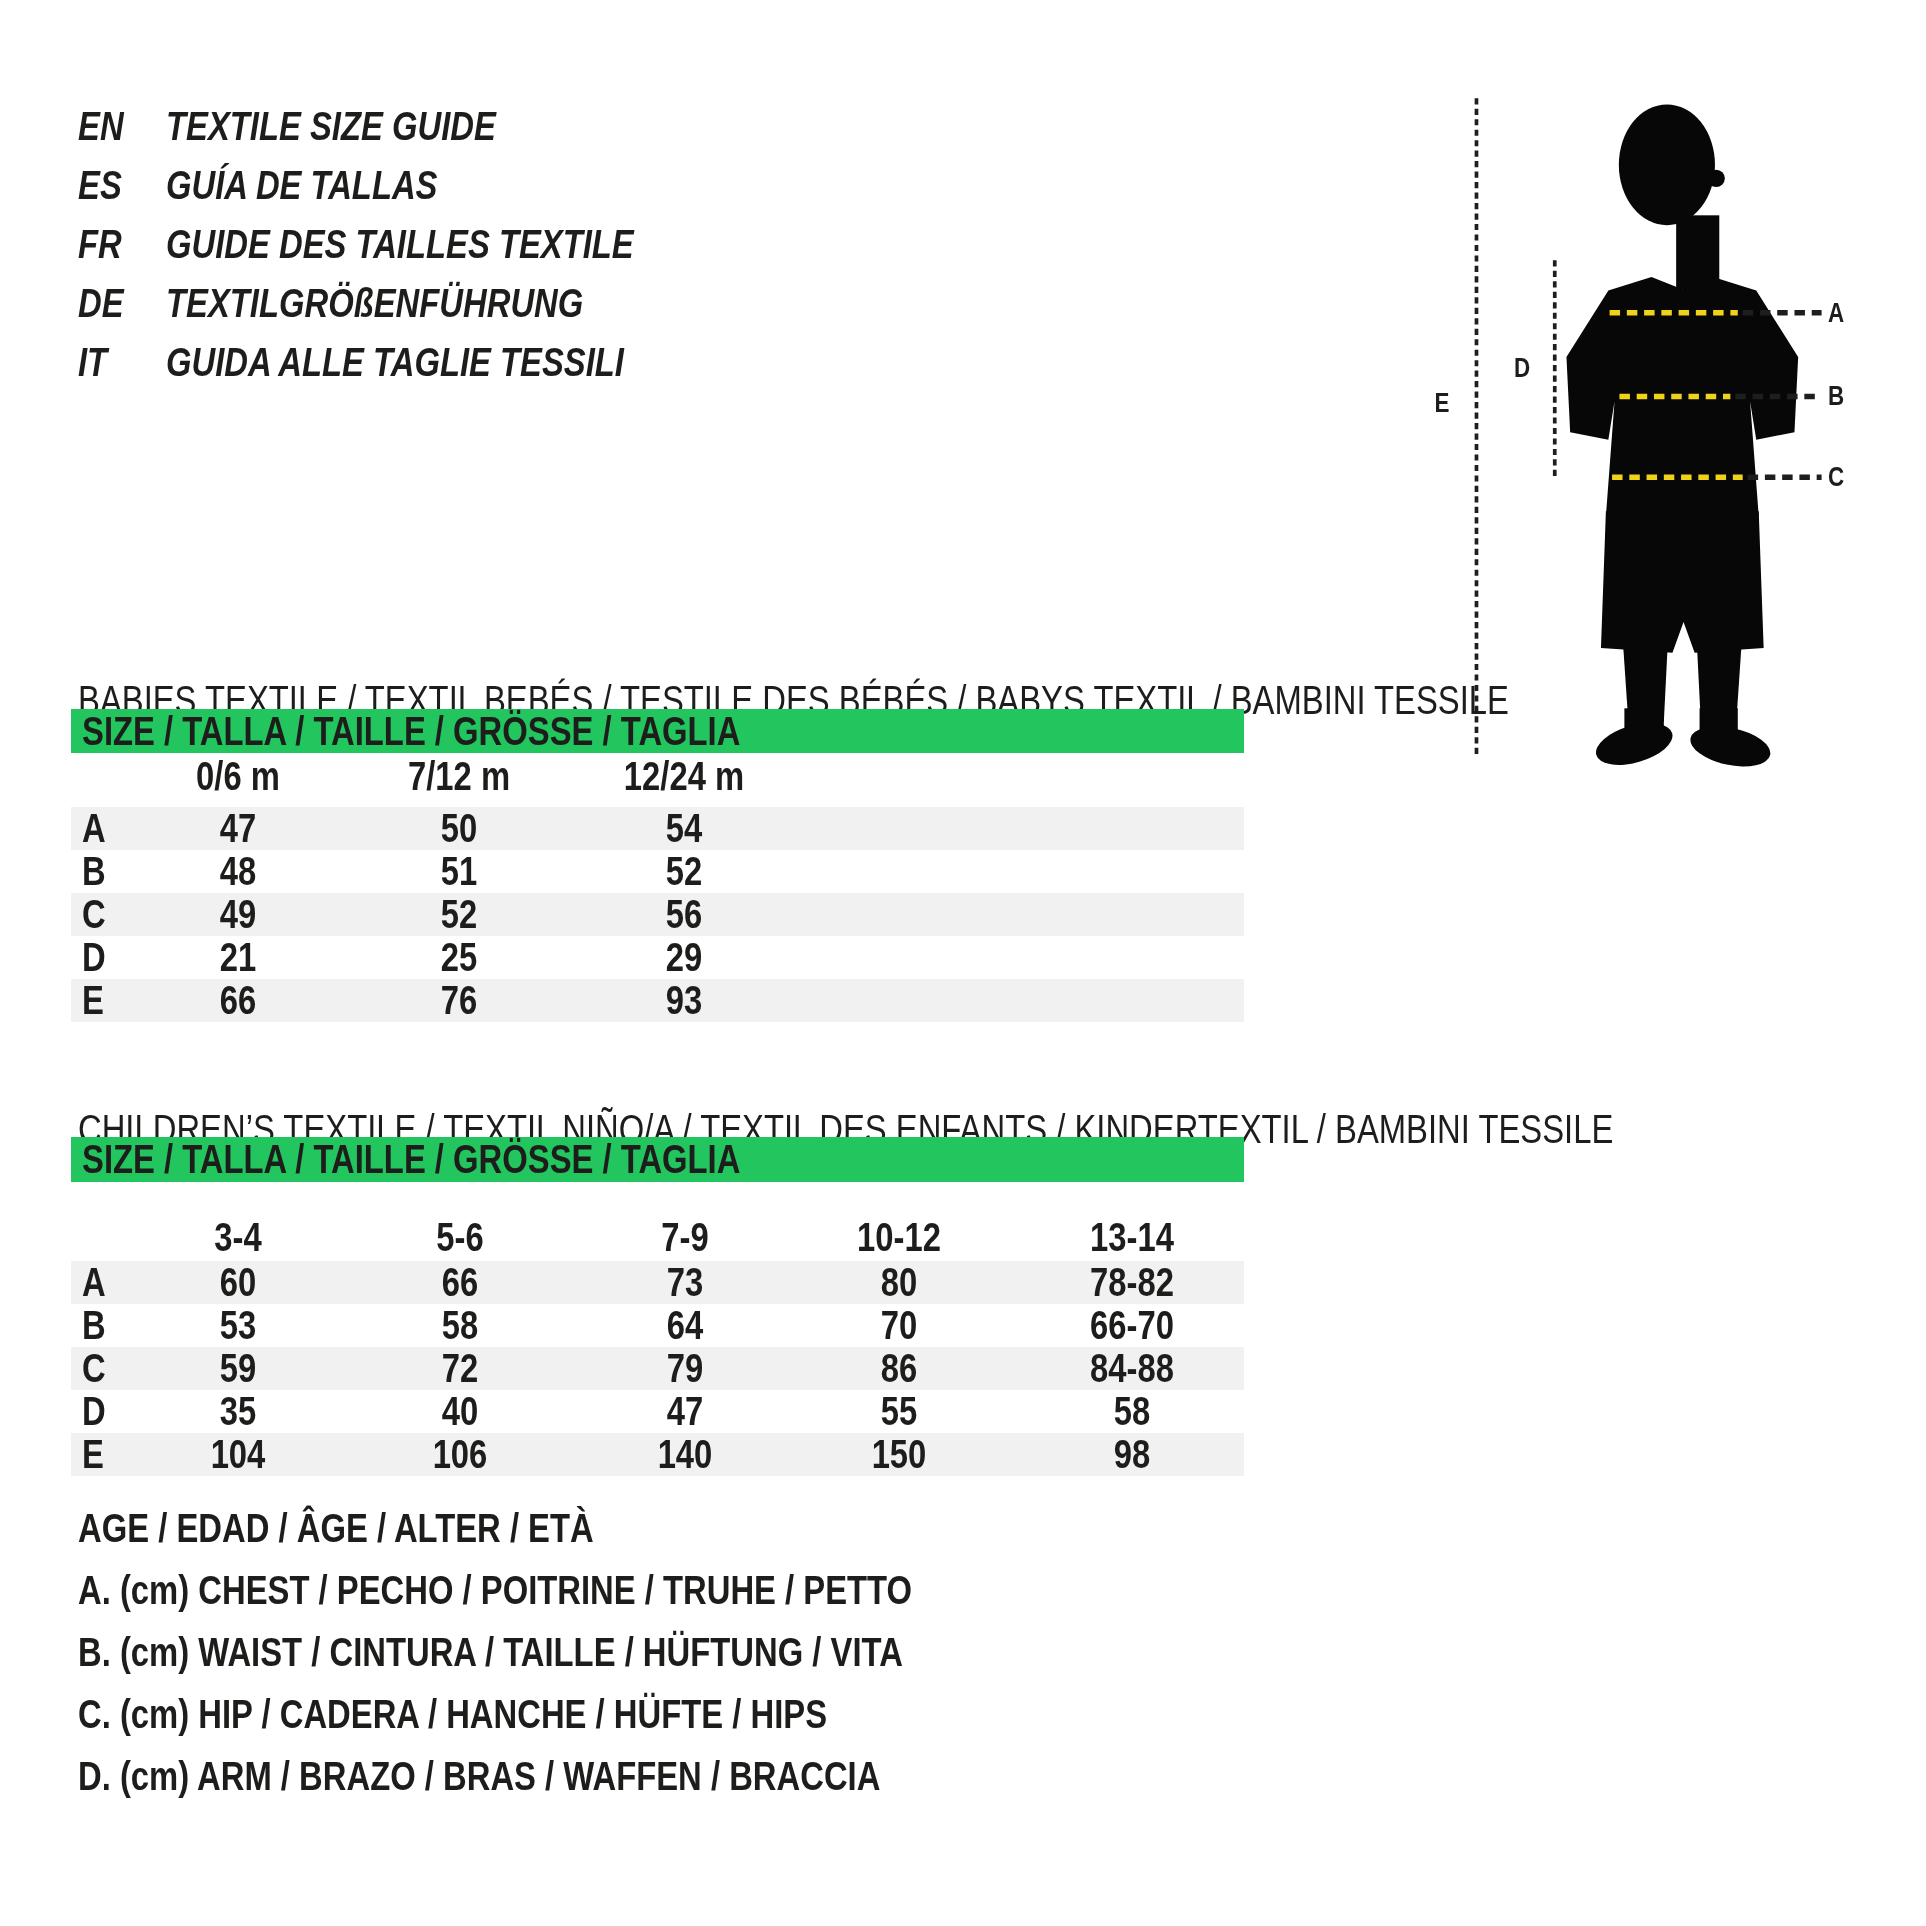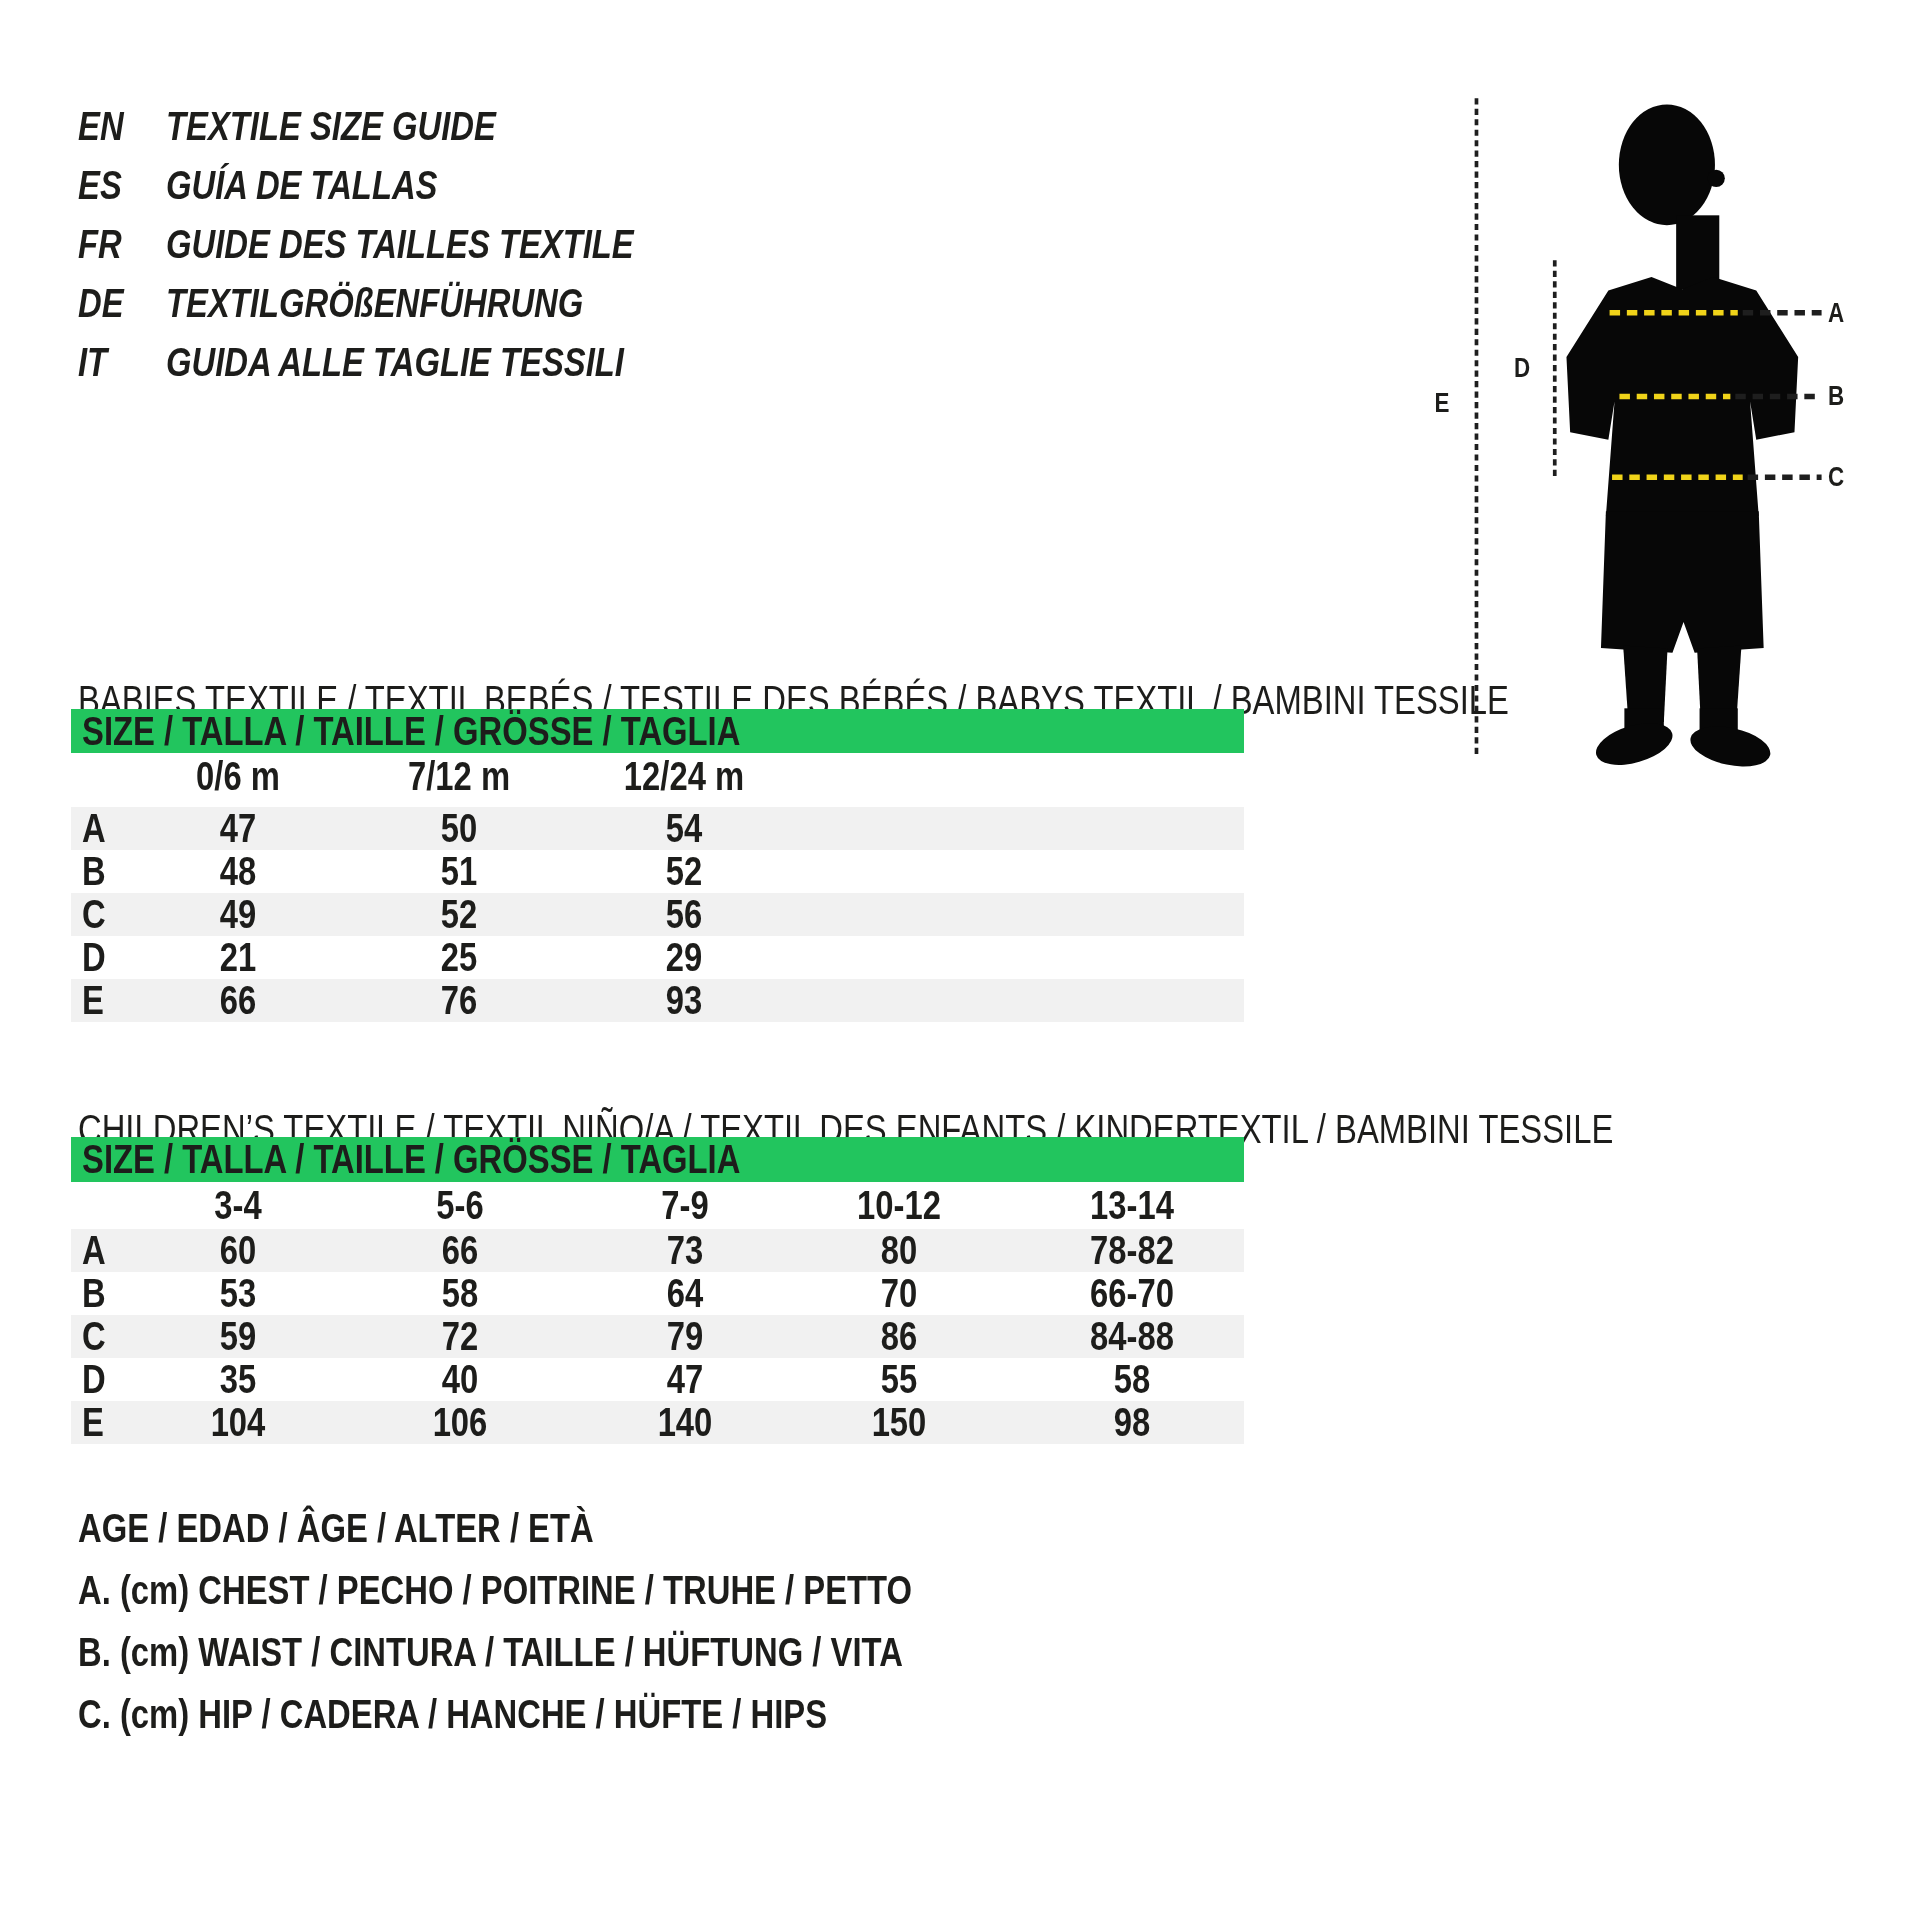--- a/index.html
+++ b/index.html
@@ -27,21 +27,21 @@
 
   
   .sizetable{position:absolute;left:71px;width:1173px;font-size:41px;font-weight:bold;}
   .babies-table{top:709px;}
   .children-table{top:1137px;}
   .bar{background:#22c55e;padding-left:10.5px;}
   .babies-table .bar{height:44px;line-height:44px;}
   .children-table .bar{height:45px;line-height:45px;}
   .subhead{position:relative;}
   .babies-table .subhead{height:54px;line-height:46px;}
-  .children-table .subhead{height:47px;line-height:47px;}
+  .children-table .subhead{height:47px;line-height:47px;margin-top:32px;}
   .trow{position:relative;height:43px;line-height:43px;}
   .trow.stripe{background:#f1f1f1;}
   .rowlabel{position:absolute;left:10.5px;top:0;}
   .cell{position:absolute;top:0;transform:translateX(-50%);}
   .b-c1{left:167px}.b-c2{left:388px}.b-c3{left:613px}
   .c-c1{left:167px}.c-c2{left:389px}.c-c3{left:614px}.c-c4{left:828px}.c-c5{left:1061px}
 
   
   .legend{position:absolute;left:78px;top:1497px;font-size:41px;font-weight:bold;}
   .legend-line{height:62px;line-height:62px;}
@@ -209,16 +209,17 @@
       <span class="cell c-c4"><span class="cxc">150</span></span>
       <span class="cell c-c5"><span class="cxc">98</span></span>
     </div>
   </div>
 
   <section class="legend">
     <div class="legend-line"><span class="cx">AGE / EDAD / ÂGE / ALTER / ETÀ</span></div>
     <div class="legend-line"><span class="cx">A. (cm) CHEST / PECHO / POITRINE / TRUHE / PETTO</span></div>
     <div class="legend-line"><span class="cx">B. (cm) WAIST / CINTURA / TAILLE / HÜFTUNG / VITA</span></div>
     <div class="legend-line"><span class="cx">C. (cm) HIP / CADERA / HANCHE / HÜFTE / HIPS</span></div>
+    <div class="legend-line"><span class="cx">D. (cm) ARM / BRAZO / BRAS / WAFFEN / BRACCIA</span></div>
   </section>
 
 </div>
 
 
 </body></html>

